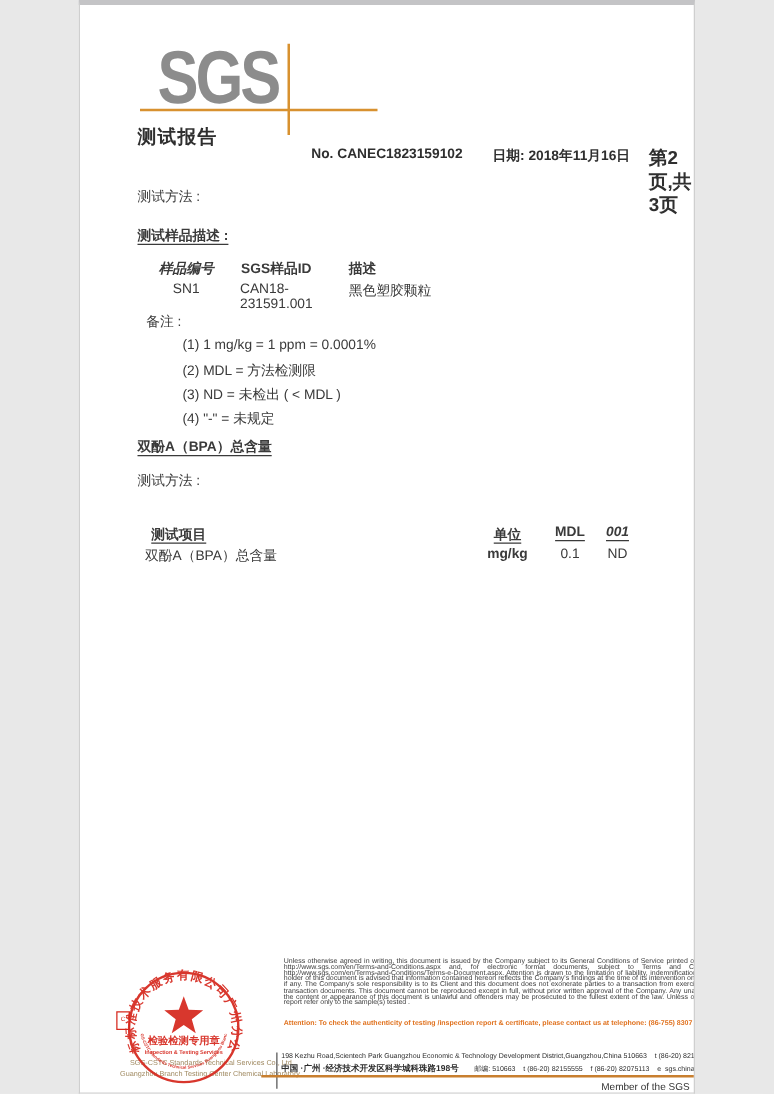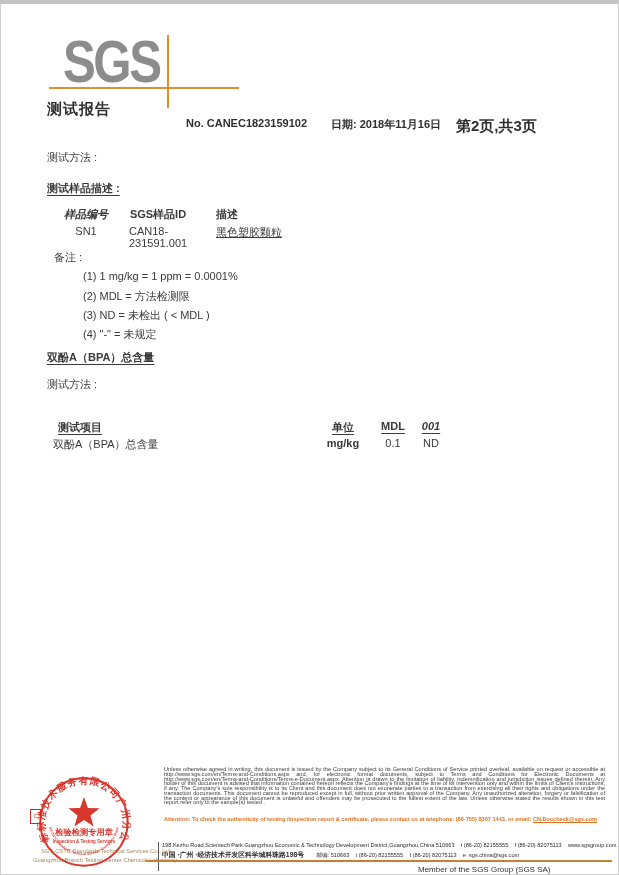--- a/index.html
+++ b/index.html
@@ -1,17 +1,17 @@
 <!DOCTYPE html>
 <html><head>
 <meta charset="utf-8">
 <style>
   html,body{margin:0;padding:0;background:#e8e8e8;}
   .page{
-    position:relative;width:619px;height:875px;margin:0 auto;background:#fff;
+    position:relative;width:493px;height:875px;margin:0 auto;background:#fff;
     border-left:1px solid #cfcfcf;border-right:1px solid #cfcfcf;border-bottom:1px solid #cfcfcf;
     border-top:4px solid #c4c4c6;box-sizing:border-box;overflow:hidden;
     font-family:"Liberation Sans","DejaVu Sans",sans-serif;color:#3a3a3a;
   }
   .abs{position:absolute;}
   
   .sgs-logo{left:62px;top:28px;font-size:60px;line-height:1;font-weight:700;color:#8c8c8c;
     letter-spacing:-3px;transform:scaleX(.82);transform-origin:left top;}
   .logo-hline{left:48px;top:83px;width:190px;height:2px;background:#d8912f;}
   .logo-vline{left:166px;top:31px;width:2px;height:73px;background:#d8912f;}
@@ -25,21 +25,21 @@
   .u{text-decoration:underline;text-underline-offset:3px;}
   .i{font-style:italic;}
   .results-label{left:46px;top:146px;}
   .sample-heading{left:46px;top:177px;}
   
   .sd-c1h{left:55px;top:203px;width:60px;text-align:center;font-style:italic;}
   .sd-c2h{left:116px;top:203px;width:82px;text-align:center;}
   .sd-c3h{left:215px;top:203px;}
   .sd-c1v{left:55px;top:221px;width:60px;text-align:center;}
   .sd-c2v{left:128px;top:221px;width:82px;text-align:left;}
-  .sd-c3v{left:215px;top:221px;text-decoration:underline;}
+  .sd-c3v{left:215px;top:221px;}
   .notes-label{left:53px;top:246px;}
   .note0{left:82px;top:266px;}
   .note1{left:82px;top:285px;}
   .note2{left:82px;top:304px;}
   .note3{left:82px;top:323px;}
   .bpa-heading{left:46px;top:346px;}
   .method-label{left:46px;top:373px;}
   .method-text{left:100px;top:373px;width:484px;line-height:19px;text-align:justify;}
   
   .rt-c1h{left:57px;top:416px;}

